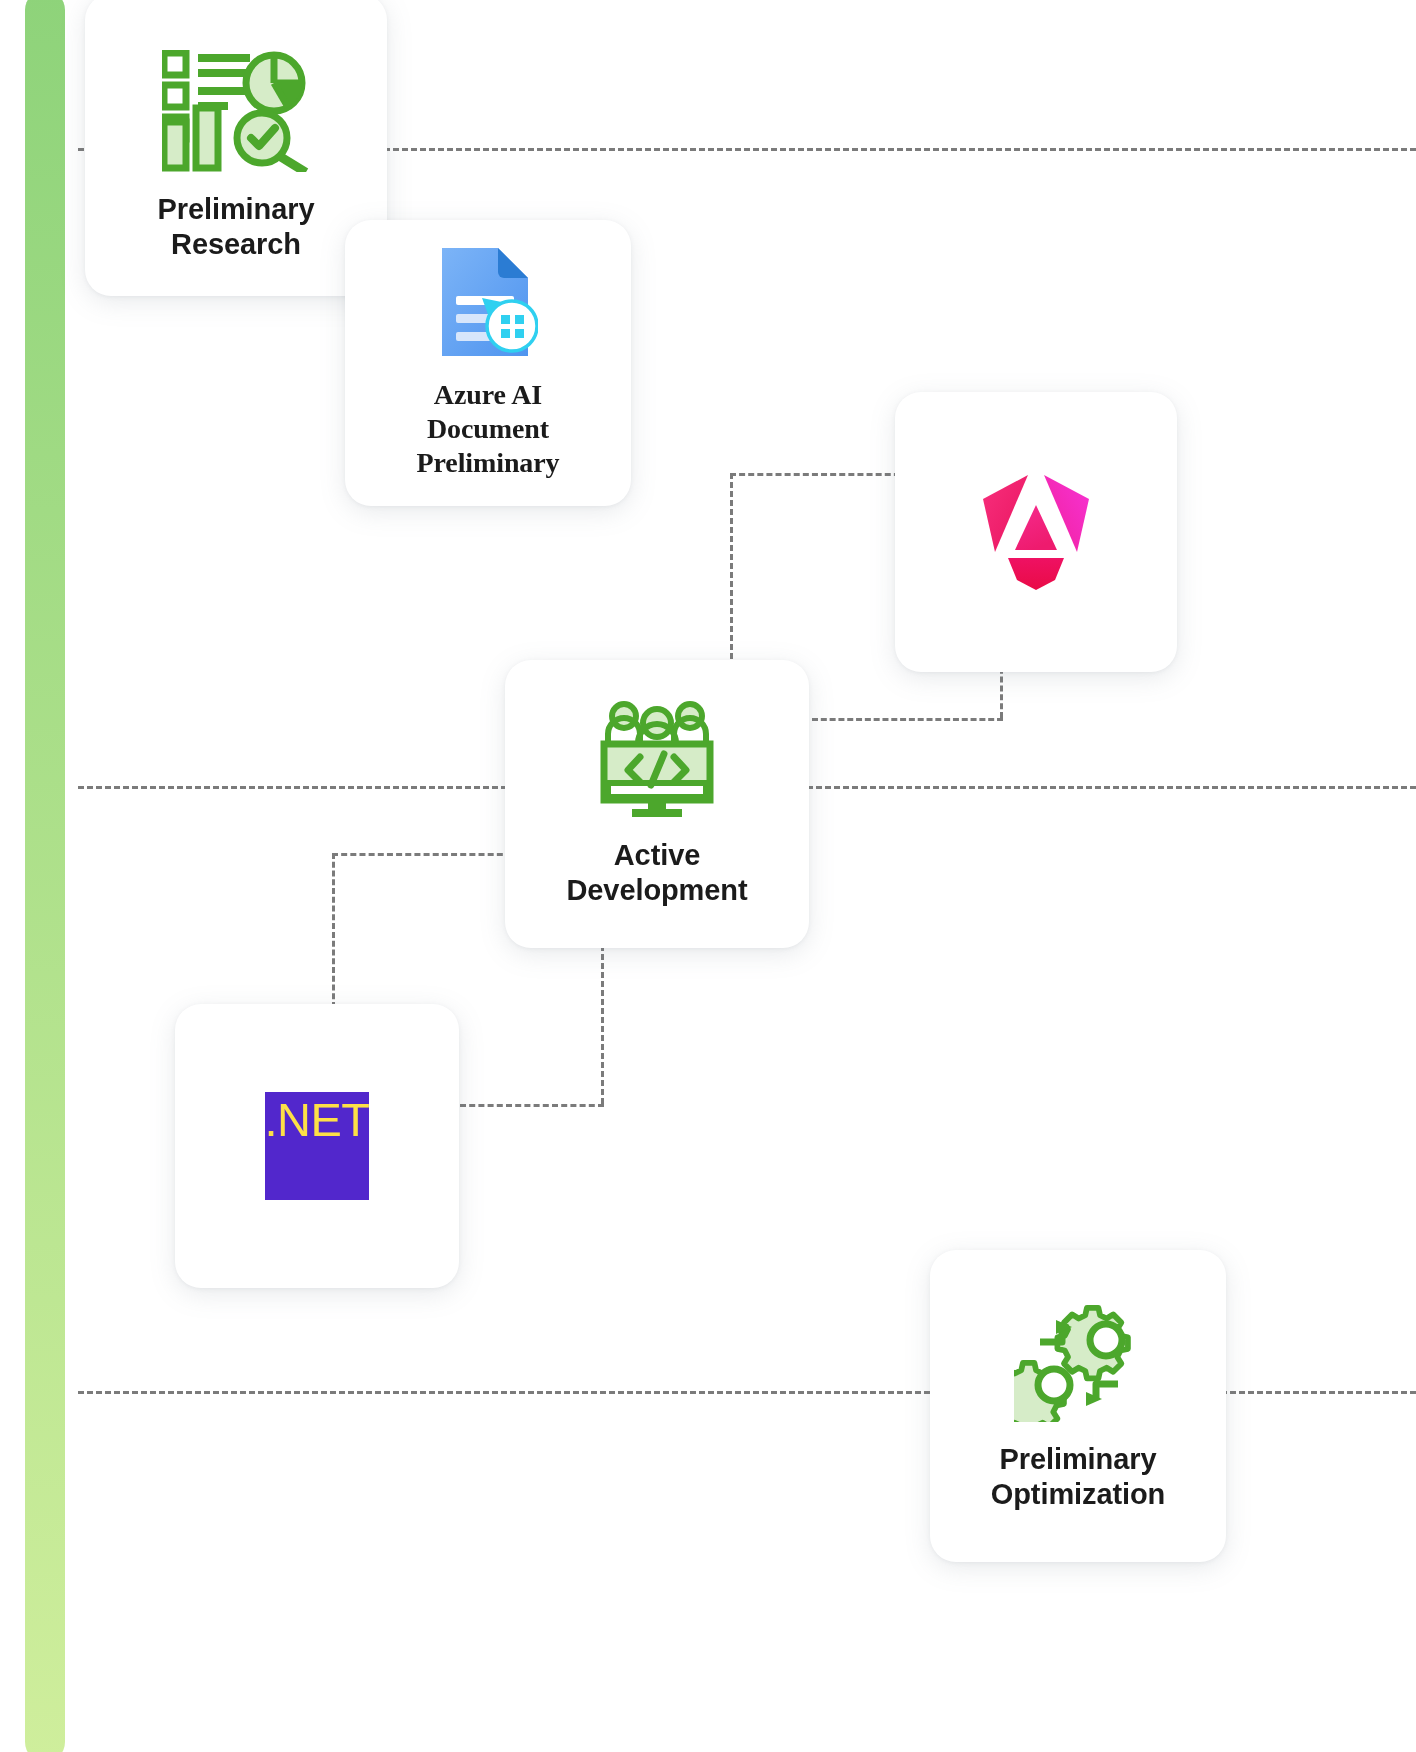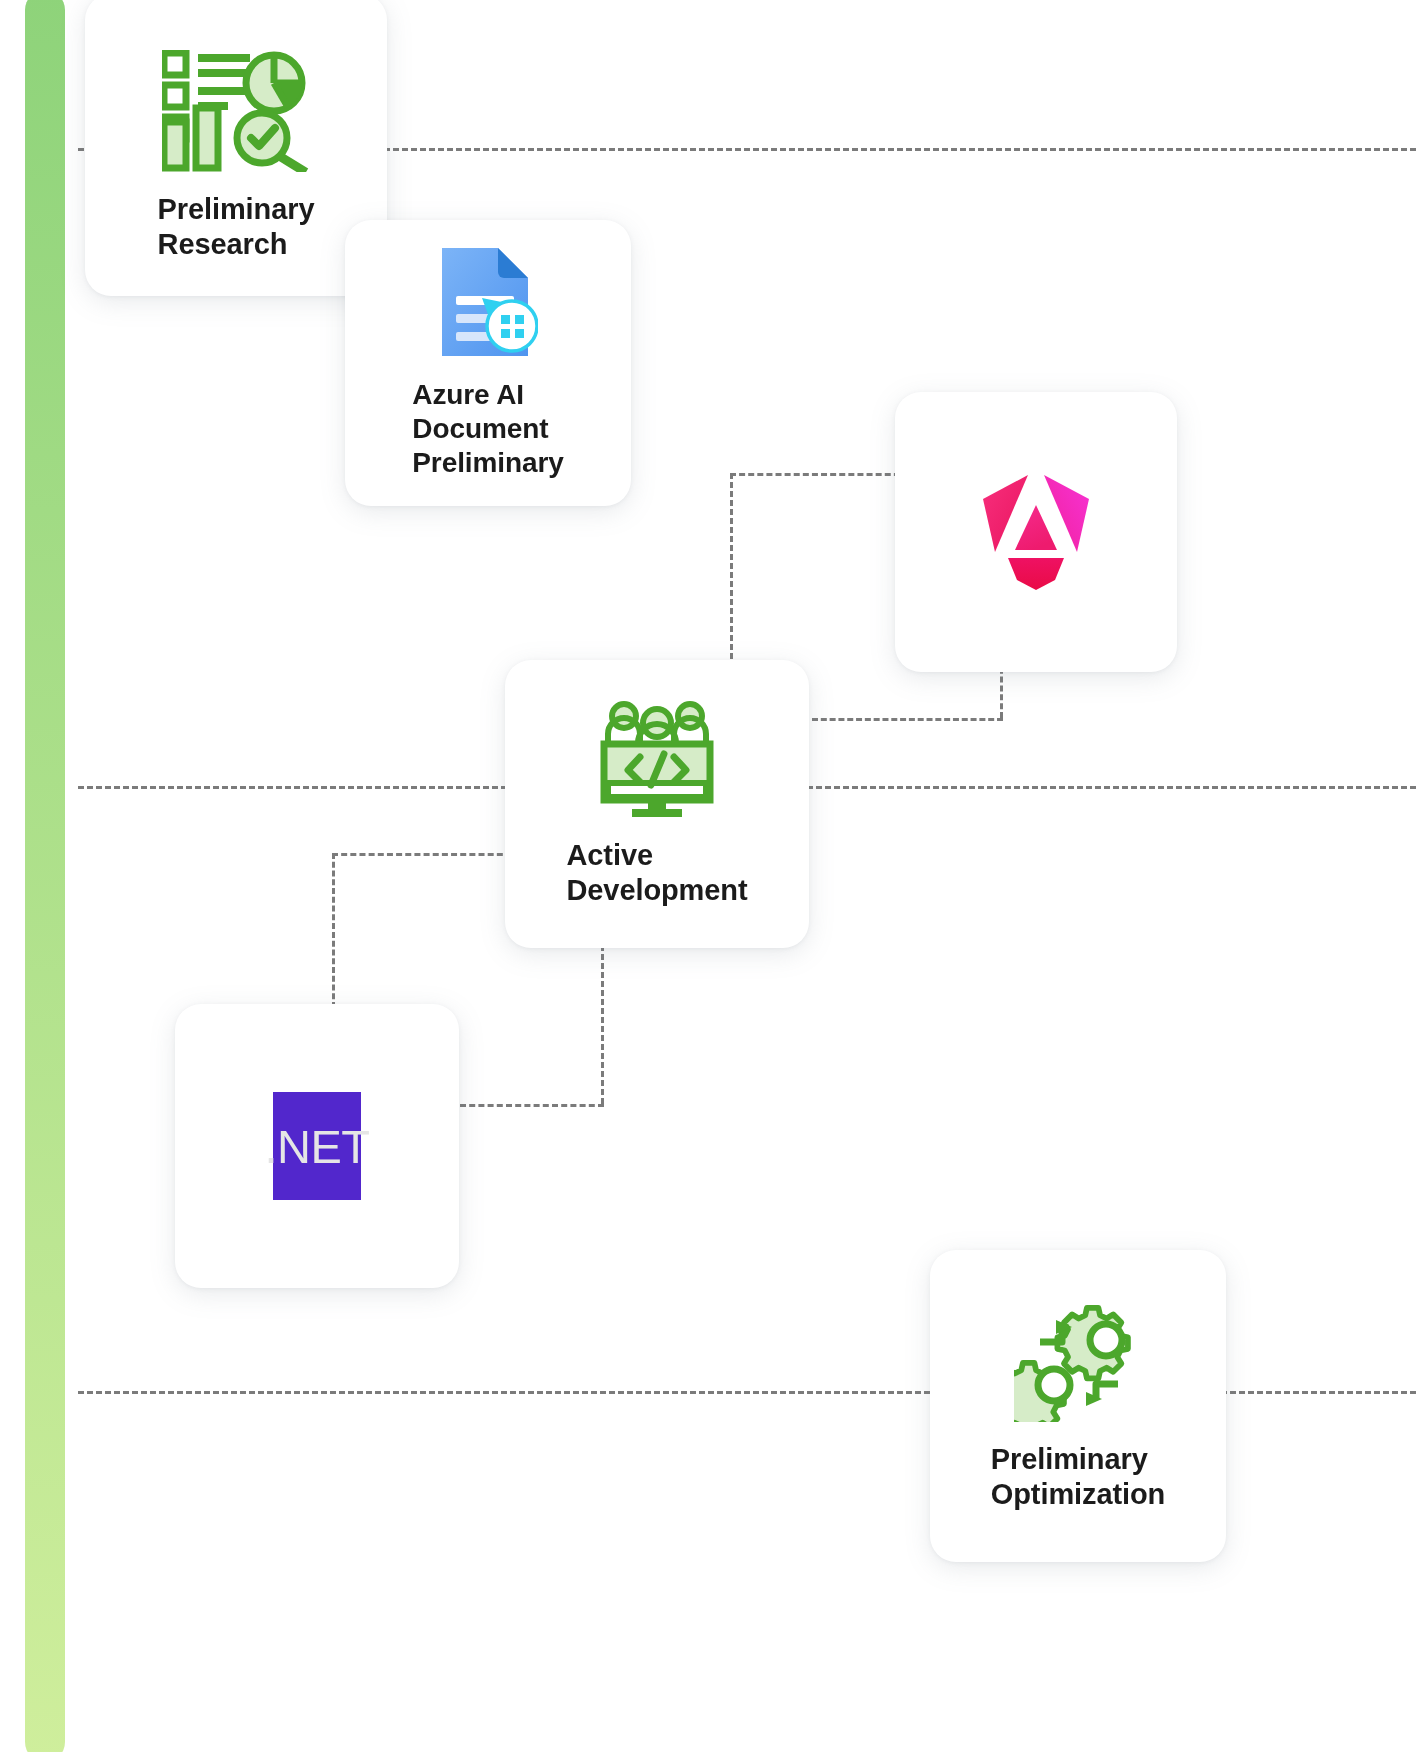--- a/index.html
+++ b/index.html
@@ -53,45 +53,45 @@
     align-items: center;
     justify-content: center;
     box-sizing: border-box;
   }
   .card .label {
     margin-top: 20px;
     font-size: 29px;
     line-height: 1.22;
     font-weight: 700;
     color: #1b1b1b;
+    text-align: center;
     letter-spacing: -0.1px;
   }
   .icon-wrap {
     display: flex;
     align-items: center;
     justify-content: center;
   }
 
   
   #card-prelim   { left: 85px;  top: -6px;   width: 302px; height: 302px; padding-top: 22px; }
   #card-azure    { left: 345px; top: 220px;  width: 286px; height: 286px; }
   #card-angular  { left: 895px; top: 392px;  width: 282px; height: 280px; }
   #card-active   { left: 505px; top: 660px;  width: 304px; height: 288px; }
   #card-dotnet   { left: 175px; top: 1004px; width: 284px; height: 284px; }
   #card-continuous { left: 930px; top: 1250px; width: 296px; height: 312px; }
 
   
   .dotnet-tile {
-    width: 88px;
+    width: 104px;
     height: 108px;
     background: #5227cc;
     display: flex;
-    align-items: center;
     justify-content: center;
-    color: #e5e5e5;
+    color: #fde047;
     font-size: 47px;
     font-weight: 400;
     font-family: "Liberation Sans", sans-serif;
     letter-spacing: -0.5px;
   }
 </style>
 </head>
 <body>
 
 <div id="stage">
@@ -166,21 +166,21 @@
 
         <path d="M44 52 L92 62 L60 96 Z" fill="#2fd0f0"></path>
 
         <circle cx="74" cy="80" r="25" fill="#ffffff" stroke="#2fd0f0" stroke-width="3.5"></circle>
         <rect x="63" y="69" width="9" height="9" fill="#2fd0f0"></rect>
         <rect x="77" y="69" width="9" height="9" fill="#2fd0f0"></rect>
         <rect x="63" y="83" width="9" height="9" fill="#2fd0f0"></rect>
         <rect x="77" y="83" width="9" height="9" fill="#2fd0f0"></rect>
       </svg>
     </div>
-    <div class="label" style="font-size:28px;">
+    <div class="label" style="font-size:28px;font-family:Liberation Serif, serif;">
       <div>Azure AI</div>
       <div>Document</div>
       <div>Preliminary</div>
     </div>
   </div>
 
   <div class="card" id="card-angular">
     <div class="icon-wrap">
       <svg width="110" height="120" viewBox="0 0 110 120" xmlns="http://www.w3.org/2000/svg">
         <defs>

